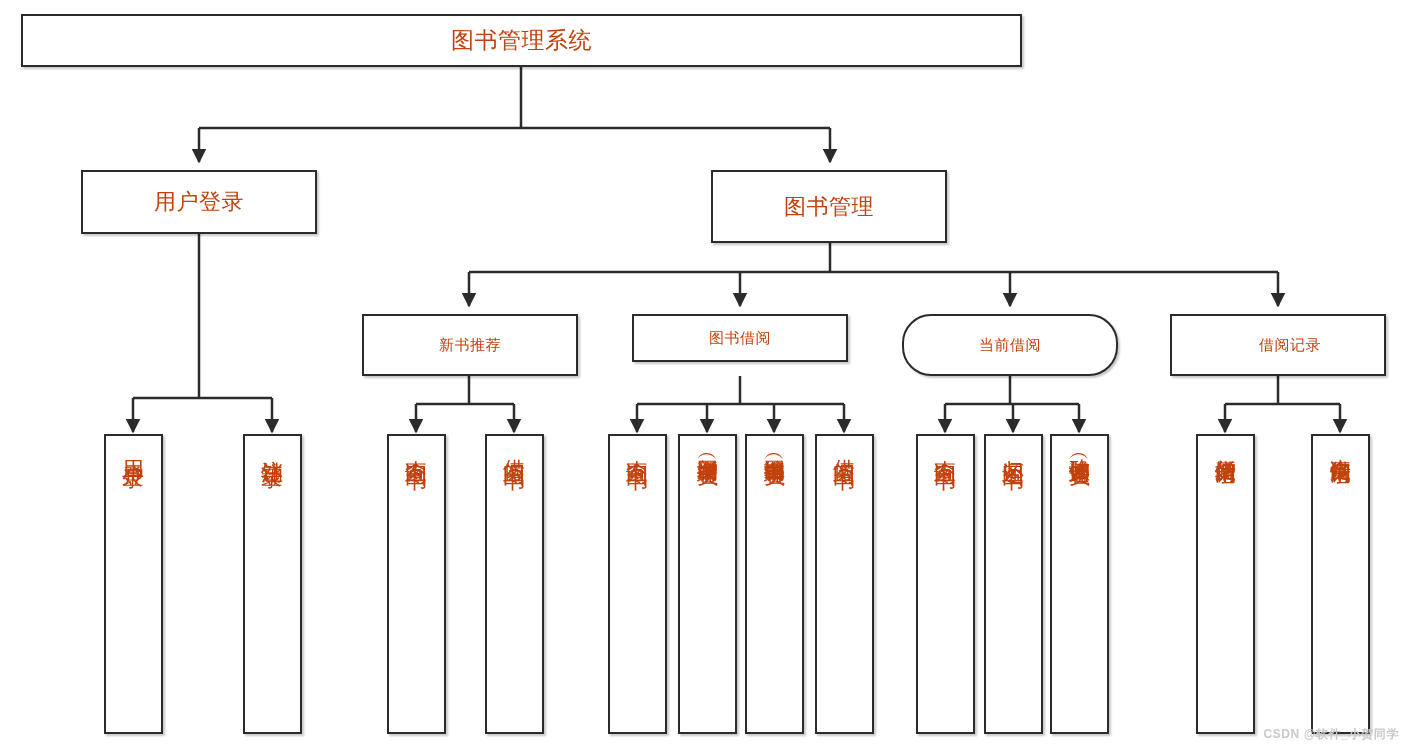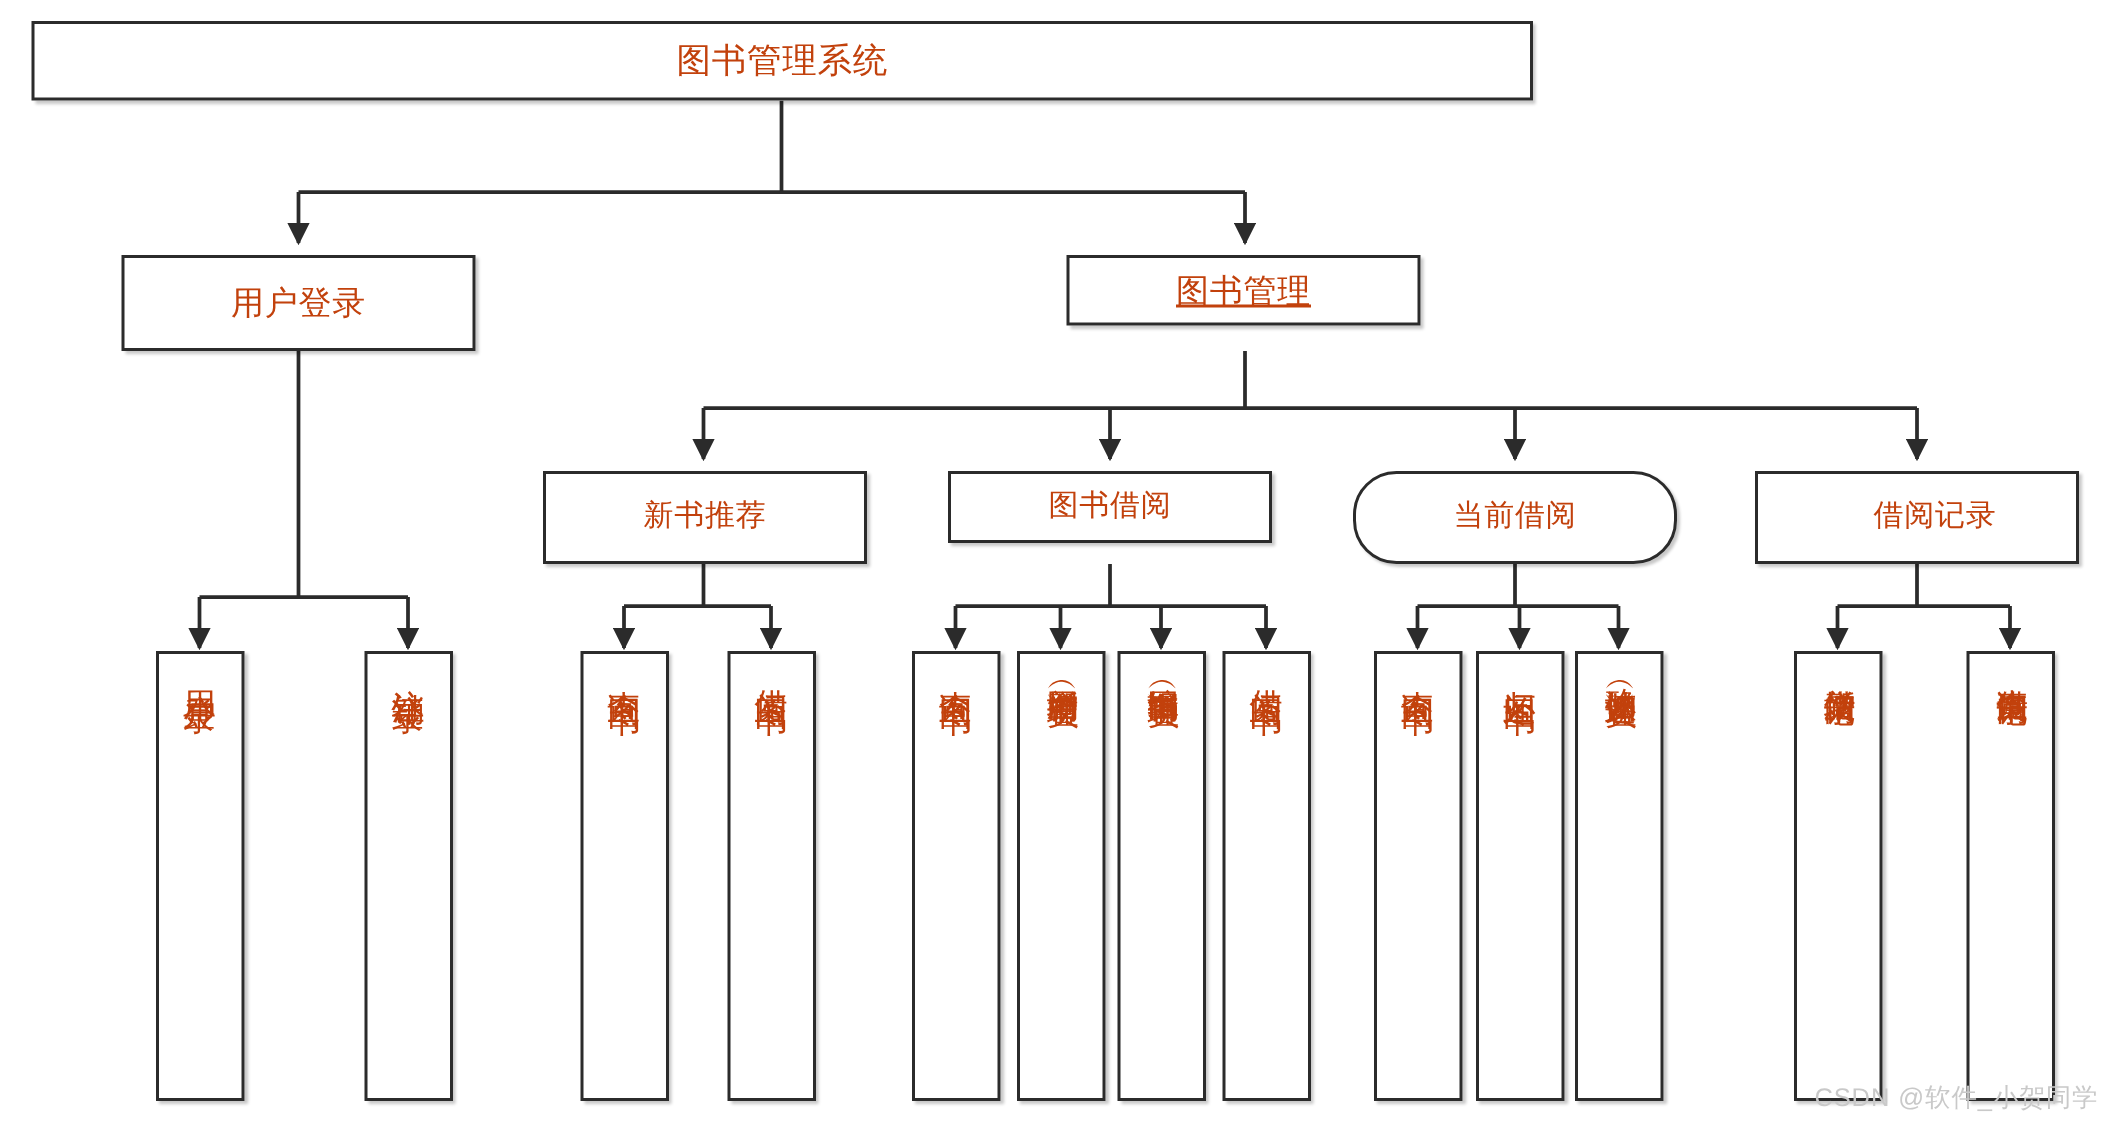--- a/index.html
+++ b/index.html
@@ -40,21 +40,21 @@
   .node .label {
     display: block;
     text-align: center;
     line-height: 1.18;
     letter-spacing: 0.5px;
     font-weight: 400;
   }
   
   .node.level-root .label { font-size: 23px; }
   .node.level-2 .label { font-size: 22px; }
-  .node.level-3 .label { font-size: 20px; }
+  .node.level-3 .label { font-size: 15px; }
   
   .node.leaf {
     align-items: flex-start;
     justify-content: center;
     padding-top: 6px;
   }
   .node.leaf .label {
     writing-mode: vertical-rl;
     text-orientation: upright;
     font-size: 22px;
@@ -64,25 +64,26 @@
     margin: 0 auto;
   }
   .node.leaf.tall-text .label {
     font-size: 21px;
     letter-spacing: 1px;
   }
   #watermark {
     position: absolute;
     right: 6px;
     bottom: 4px;
-    font-size: 17px;
+    font-size: 12px;
     color: #c9c9c9;
     letter-spacing: 0.6px;
     user-select: none;
     white-space: nowrap;
+    font-weight: bold;
   }
 </style>
 </head>
 <body>
 
 <div id="diagram-root">
 
   <svg id="edge-layer" viewBox="0 0 1405 747" width="1405" height="747" xmlns="http://www.w3.org/2000/svg">
     <defs>
       <marker id="arrow" viewBox="0 0 10 10" refX="9" refY="5" markerWidth="6" markerHeight="6" orient="auto-start-reverse">
@@ -134,21 +135,21 @@
   </svg>
 
   <div class="node level-root" style="left:21px; top:14px; width:1001px; height:53px;">
     <span class="label">图书管理系统</span>
   </div>
 
   <div class="node level-2" style="left:81px; top:170px; width:236px; height:64px;">
     <span class="label">用户登录</span>
   </div>
 
-  <div class="node level-2" style="left:711px; top:170px; width:236px; height:47px;text-decoration:underline;">
+  <div class="node level-2" style="left:711px; top:170px; width:236px; height:73px;">
     <span class="label">图书管理</span>
   </div>
 
   <div class="node level-3" style="left:362px; top:314px; width:216px; height:62px;">
     <span class="label">新书推荐</span>
   </div>
 
   <div class="node level-3" style="left:632px; top:314px; width:216px; height:48px;">
     <span class="label">图书借阅</span>
   </div>

